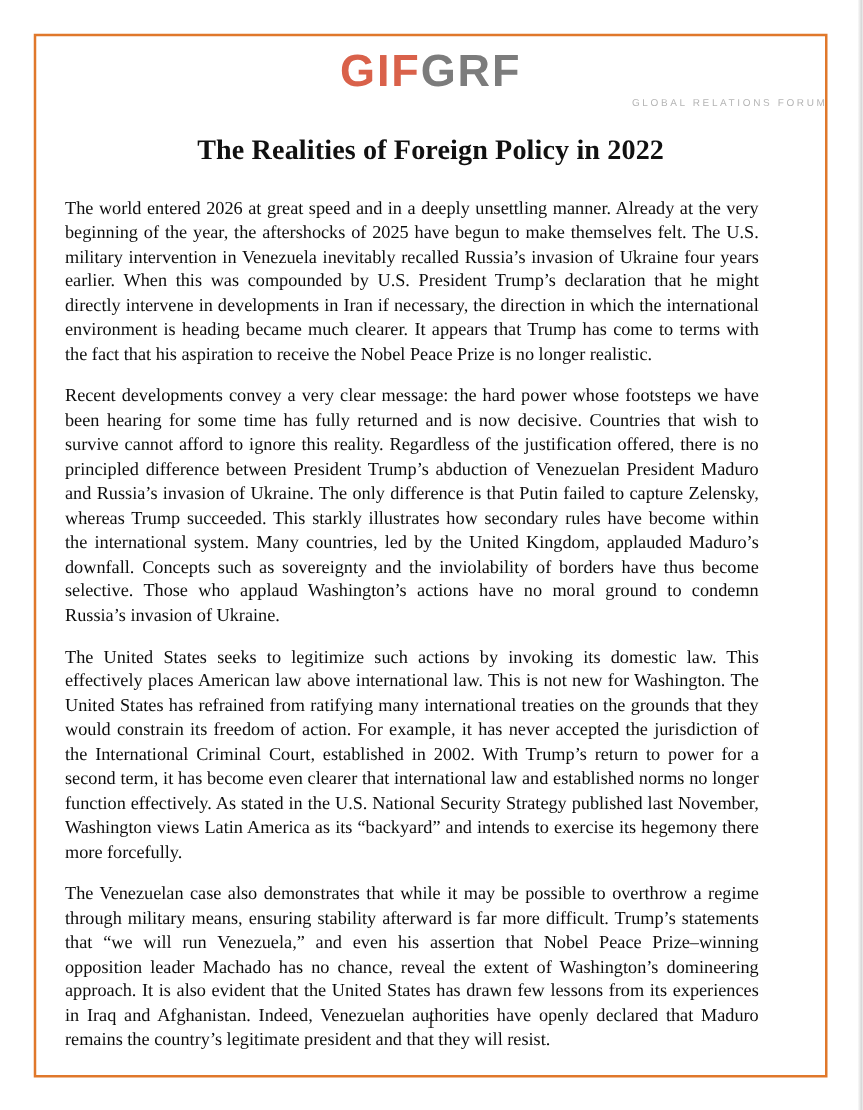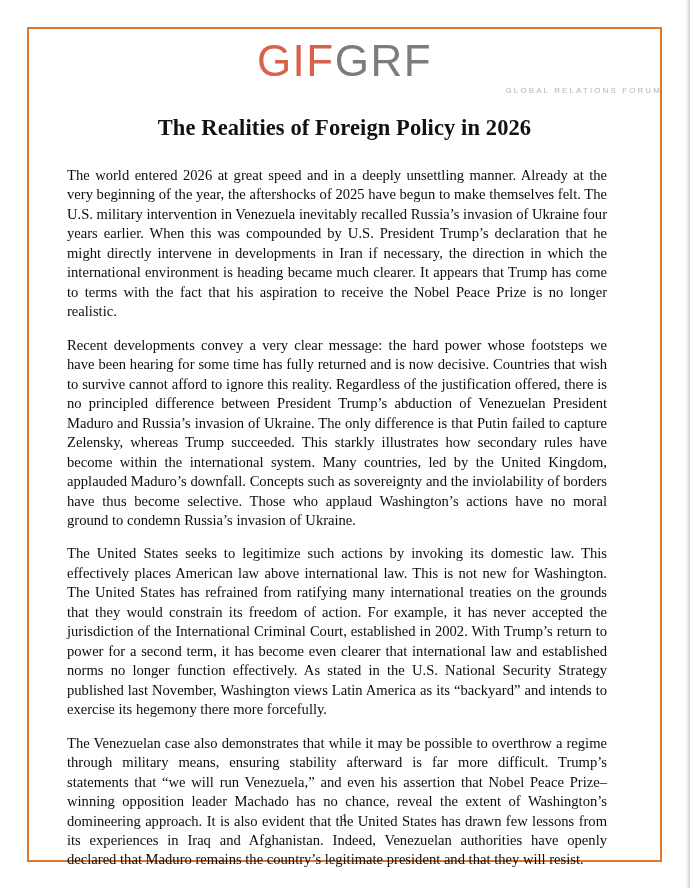--- a/index.html
+++ b/index.html
@@ -51,22 +51,22 @@
     padding: 0;
   }
 
   
   .logo-block {
     text-align: center;
     padding-top: 12px;
   }
   .logo-wordmark {
     font-family: "Liberation Sans", "DejaVu Sans", sans-serif;
-    font-size: 44px;
-    font-weight: 400;
+    font-size: 36px;
+    font-weight: 700;
     letter-spacing: 1.5px;
     line-height: 1;
     display: inline-block;
   }
   .logo-gif { color: #D9614A; }
   .logo-grf { color: #7C7C7C; }
   .logo-sub {
     font-family: "Liberation Sans", "DejaVu Sans", sans-serif;
     font-size: 8px;
     letter-spacing: 2.1px;
@@ -84,21 +84,21 @@
     font-size: 22.5px;
     color: #111111;
     margin-top: 20px;
     margin-bottom: 0;
     letter-spacing: 0.1px;
   }
 
   
   .body-text {
     margin-top: 25px;
-    padding-left: 40px;
+    padding-left: 25px;
     padding-right: 55px;
   }
   .body-text p {
     text-align: justify;
     text-justify: inter-word;
     font-size: 14.6px;
     line-height: 1.335;
     color: #0d0d0d;
     margin: 0 0 14px 0;
     hyphens: none;
@@ -124,21 +124,21 @@
 
   <div class="page-border"></div>
 
   <div class="content">
 
     <div class="logo-block">
       <div class="logo-wordmark"><span class="logo-gif">GIF</span><span class="logo-grf">GRF</span></div>
       <div class="logo-sub">GLOBAL RELATIONS FORUM</div>
     </div>
 
-    <h1 class="doc-title">The Realities of Foreign Policy in 2026</h1>
+    <h1 class="doc-title">The Realities of Foreign Policy in 2022</h1>
 
     <div class="body-text">
       <p>The world entered 2026 at great speed and in a deeply unsettling manner. Already at the very beginning of the year, the aftershocks of 2025 have begun to make themselves felt. The U.S. military intervention in Venezuela inevitably recalled Russia’s invasion of Ukraine four years earlier. When this was compounded by U.S. President Trump’s declaration that he might directly intervene in developments in Iran if necessary, the direction in which the international environment is heading became much clearer. It appears that Trump has come to terms with the fact that his aspiration to receive the Nobel Peace Prize is no longer realistic.</p>
       <p>Recent developments convey a very clear message: the hard power whose footsteps we have been hearing for some time has fully returned and is now decisive. Countries that wish to survive cannot afford to ignore this reality. Regardless of the justification offered, there is no principled difference between President Trump’s abduction of Venezuelan President Maduro and Russia’s invasion of Ukraine. The only difference is that Putin failed to capture Zelensky, whereas Trump succeeded. This starkly illustrates how secondary rules have become within the international system. Many countries, led by the United Kingdom, applauded Maduro’s downfall. Concepts such as sovereignty and the inviolability of borders have thus become selective. Those who applaud Washington’s actions have no moral ground to condemn Russia’s invasion of Ukraine.</p>
       <p>The United States seeks to legitimize such actions by invoking its domestic law. This effectively places American law above international law. This is not new for Washington. The United States has refrained from ratifying many international treaties on the grounds that they would constrain its freedom of action. For example, it has never accepted the jurisdiction of the International Criminal Court, established in 2002. With Trump’s return to power for a second term, it has become even clearer that international law and established norms no longer function effectively. As stated in the U.S. National Security Strategy published last November, Washington views Latin America as its “backyard” and intends to exercise its hegemony there more forcefully.</p>
       <p>The Venezuelan case also demonstrates that while it may be possible to overthrow a regime through military means, ensuring stability afterward is far more difficult. Trump’s statements that “we will run Venezuela,” and even his assertion that Nobel Peace Prize–winning opposition leader Machado has no chance, reveal the extent of Washington’s domineering approach. It is also evident that the United States has drawn few lessons from its experiences in Iraq and Afghanistan. Indeed, Venezuelan authorities have openly declared that Maduro remains the country’s legitimate president and that they will resist.</p>
     </div>
 
     <div class="page-number">1</div>
 

